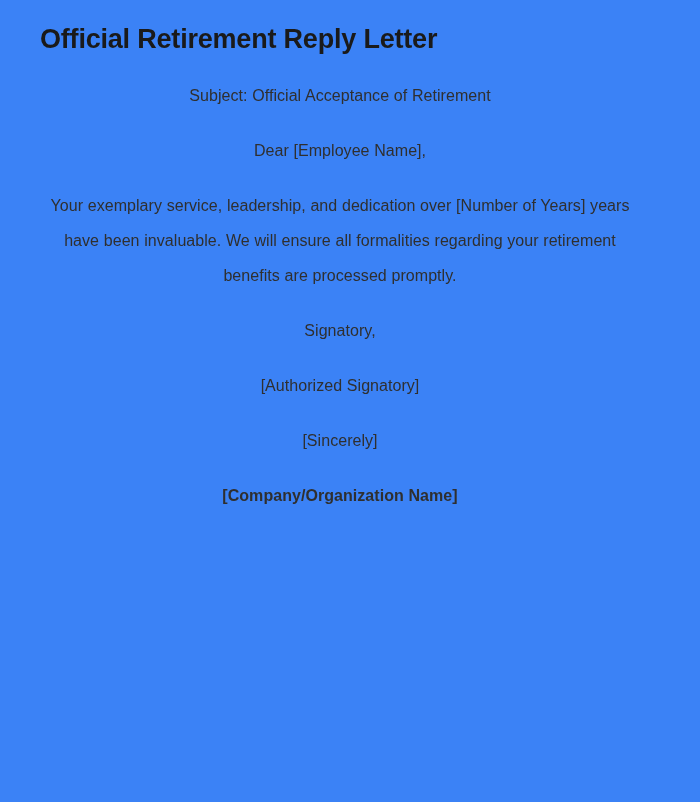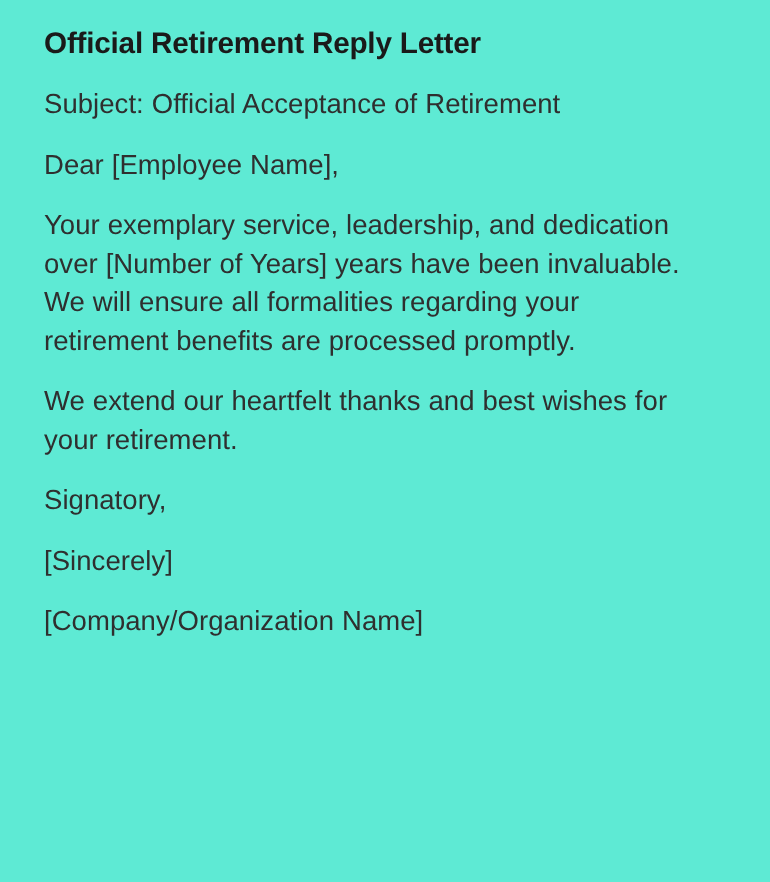--- a/index.html
+++ b/index.html
@@ -13,67 +13,69 @@
     height: 802px;
     overflow: hidden;
     font-family: "Liberation Sans", "DejaVu Sans", sans-serif;
     color: #2f2f2f;
     -webkit-font-smoothing: antialiased;
   }
   .letter {
     box-sizing: border-box;
     width: 700px;
     min-height: 802px;
-    background: #5eead4;
+    background: #3b82f6;
     padding: 22px 40px 40px 40px;
   }
   .letter-title {
     font-size: 27px;
     font-weight: bold;
     line-height: 34px;
     letter-spacing: -0.2px;
     color: #1a1a1a;
     margin: 0 0 22px 0;
     white-space: nowrap;
   }
   .letter-body {
     width: 600px;
   }
   .para {
-    font-size: 25px;
+    font-size: 16px;
     line-height: 35px;
     font-weight: normal;
     color: #2f2f2f;
     margin: 0 0 20px 0;
     letter-spacing: 0.05px;
     word-spacing: 0.2px;
+    text-align: center;
   }
   .para:last-child {
     margin-bottom: 0;
+    font-weight: bold;
   }
 </style>
 </head>
 <body>
 
 <div class="letter">
 
   <h1 class="letter-title">Official Retirement Reply Letter</h1>
 
   <div class="letter-body">
 
     <p class="para">Subject: Official Acceptance of Retirement</p>
 
     <p class="para">Dear [Employee Name],</p>
 
 
     <p class="para">Your exemplary service, leadership, and dedication over [Number of Years] years have been invaluable. We will ensure all formalities regarding your retirement benefits are processed promptly.</p>
 
-    <p class="para">We extend our heartfelt thanks and best wishes for your retirement.</p>
 
     <p class="para">Signatory,</p>
 
+    <p class="para">[Authorized Signatory]</p>
 
     <p class="para">[Sincerely]</p>
 
     <p class="para">[Company/Organization Name]</p>
 
   </div>
 </div>
 
 </body></html>

